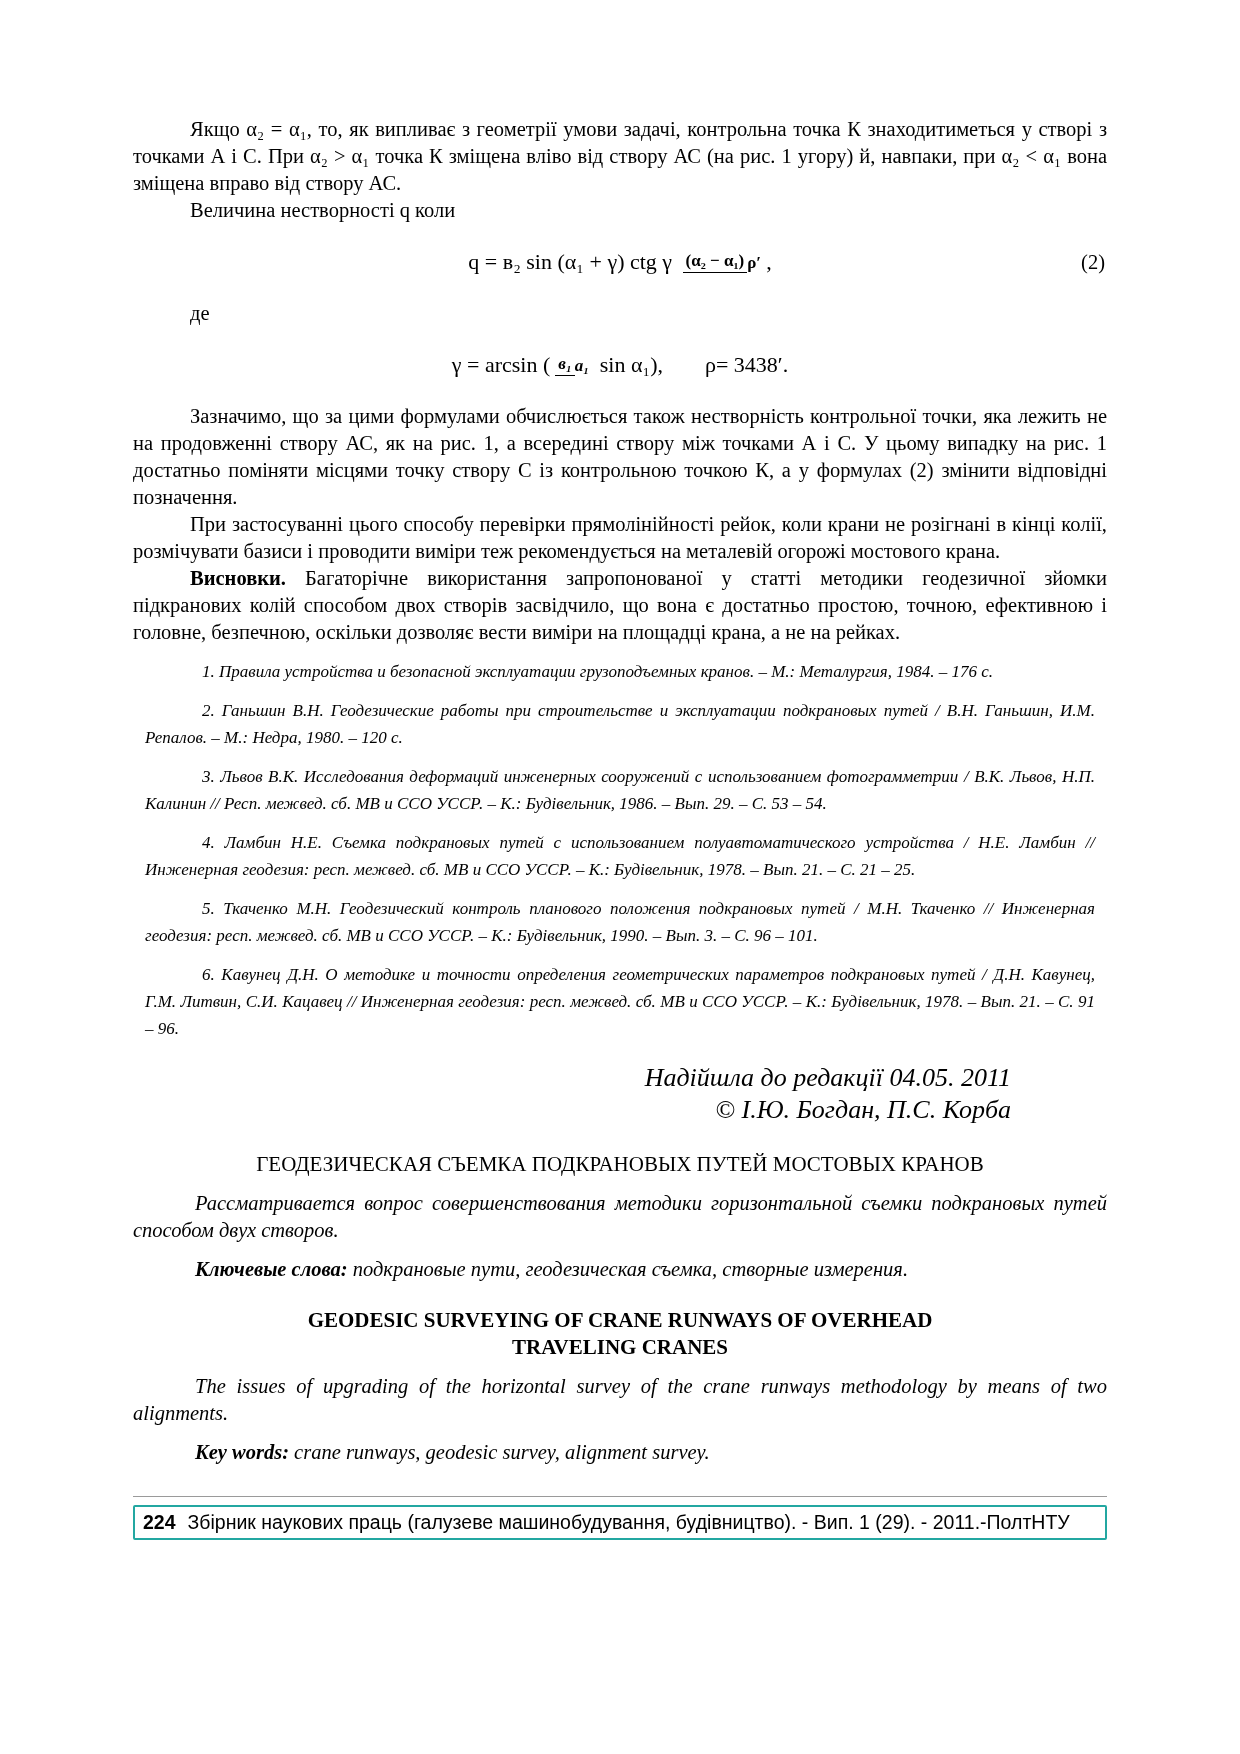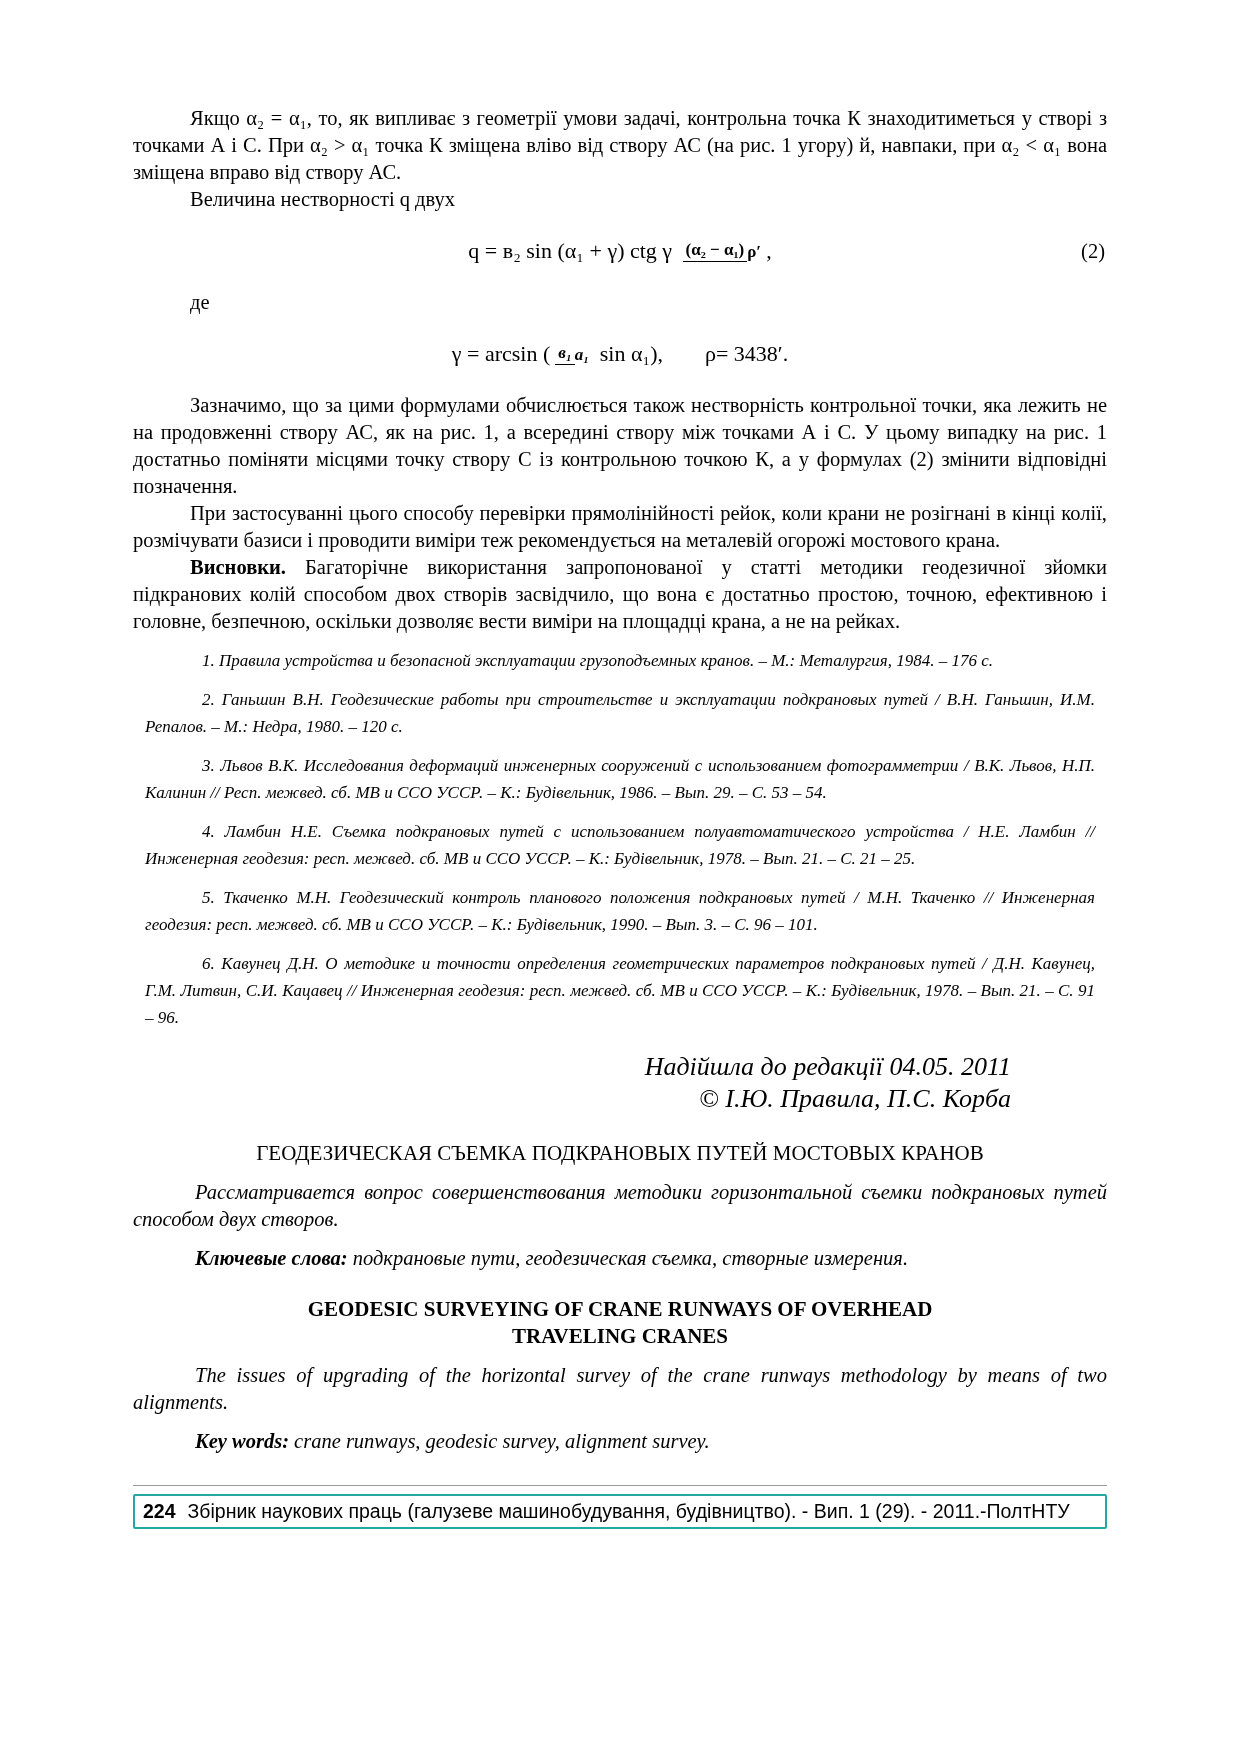--- a/index.html
+++ b/index.html
@@ -9,21 +9,21 @@
     height: 1754px;
     margin: 0 auto;
     background: #ffffff;
     font-family: "Liberation Serif", "DejaVu Serif", serif;
     color: #000000;
     overflow: hidden;
   }
   .content {
     position: absolute;
     left: 133px;
-    top: 105px;
+    top: 116px;
     width: 974px;
   }
   .par {
     margin: 0;
     font-size: 20.5px;
     line-height: 27px;
     text-align: justify;
     text-indent: 57px;
   }
   .bold { font-weight: bold; }
@@ -141,21 +141,21 @@
   .footer-box .page-num { font-weight: bold; }
 </style>
 </head>
 <body>
 
 <div class="page">
   <div class="content">
 
     <p class="par">Якщо α₂ = α₁, то, як випливає з геометрії умови задачі, контрольна точка К знаходитиметься у створі з точками А і С. При α₂ &gt; α₁ точка К зміщена вліво від створу АС (на рис. 1 угору) й, навпаки, при α₂ &lt; α₁ вона зміщена вправо від створу АС.</p>
 
-    <p class="par">Величина нестворності q двух</p>
+    <p class="par">Величина нестворності q коли</p>
 
     <div class="formula-row">
       <span class="f-part">q = в₂ sin (α₁ + γ) ctg γ </span>
       <span class="frac frac-bold">
         <span class="num">(α₂ − α₁)</span>
         <span class="den">ρ′</span>
       </span>
       <span class="f-part">,</span>
       <span class="eq-num">(2)</span>
     </div>
@@ -180,21 +180,21 @@
 
 
     <p class="ref">1. Правила устройства и безопасной эксплуатации грузоподъемных кранов. – М.: Металургия, 1984. – 176 с.</p>
     <p class="ref">2. Ганьшин В.Н. Геодезические работы при строительстве и эксплуатации подкрановых путей / В.Н. Ганьшин, И.М. Репалов. – М.: Недра, 1980. – 120 с.</p>
     <p class="ref">3. Львов В.К. Исследования деформаций инженерных сооружений с использованием фотограмметрии / В.К. Львов, Н.П. Калинин // Респ. межвед. сб. МВ и ССО УССР. – К.: Будівельник, 1986. – Вып. 29. – С. 53 – 54.</p>
     <p class="ref">4. Ламбин Н.Е. Съемка подкрановых путей с использованием полуавтоматического устройства / Н.Е. Ламбин // Инженерная геодезия: респ. межвед. сб. МВ и ССО УССР. – К.: Будівельник, 1978. – Вып. 21. – С. 21 – 25.</p>
     <p class="ref">5. Ткаченко М.Н. Геодезический контроль планового положения подкрановых путей / М.Н. Ткаченко // Инженерная геодезия: респ. межвед. сб. МВ и ССО УССР. – К.: Будівельник, 1990. – Вып. 3. – С. 96 – 101.</p>
     <p class="ref">6. Кавунец Д.Н. О методике и точности определения геометрических параметров подкрановых путей / Д.Н. Кавунец, Г.М. Литвин, С.И. Кацавец // Инженерная геодезия: респ. межвед. сб. МВ и ССО УССР. – К.: Будівельник, 1978. – Вып. 21. – С. 91 – 96.</p>
 
     <p class="right-line received">Надійшла до редакції 04.05. 2011</p>
-    <p class="right-line">© І.Ю. Правила, П.С. Корба</p>
+    <p class="right-line">© І.Ю. Богдан, П.С. Корба</p>
 
     <p class="ru-title">ГЕОДЕЗИЧЕСКАЯ СЪЕМКА ПОДКРАНОВЫХ ПУТЕЙ МОСТОВЫХ КРАНОВ</p>
 
     <p class="abstract">Рассматривается вопрос совершенствования методики горизонтальной съемки подкрановых путей способом двух створов.</p>
 
     <p class="keywords"><span class="kw-label">Ключевые слова:</span><span> подкрановые пути, геодезическая съемка, створные измерения.</span></p>
 
     <p class="en-title">
         <span>GEODESIC SURVEYING OF CRANE RUNWAYS OF OVERHEAD</span>
         <span>TRAVELING CRANES</span>

